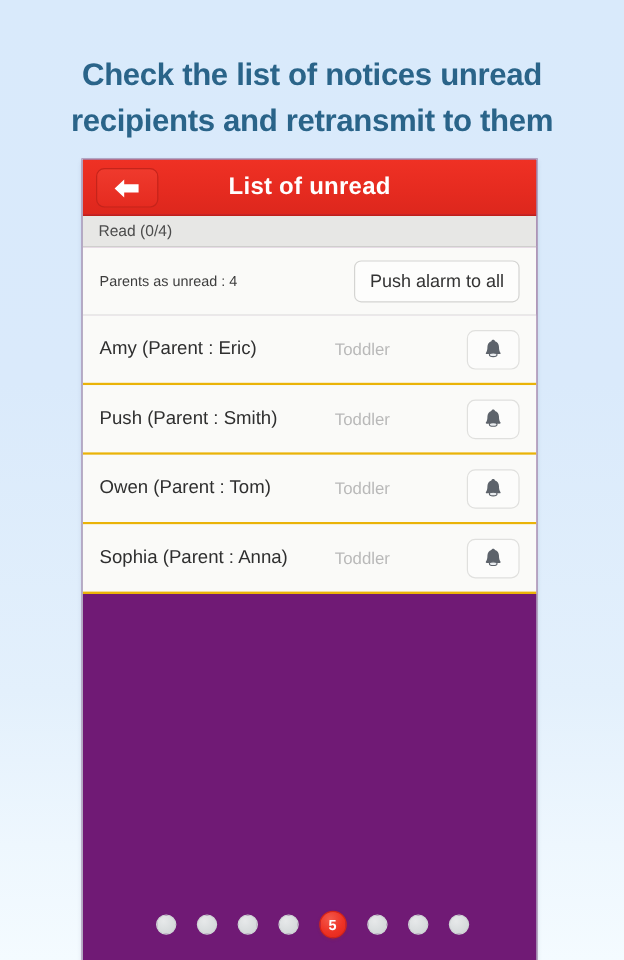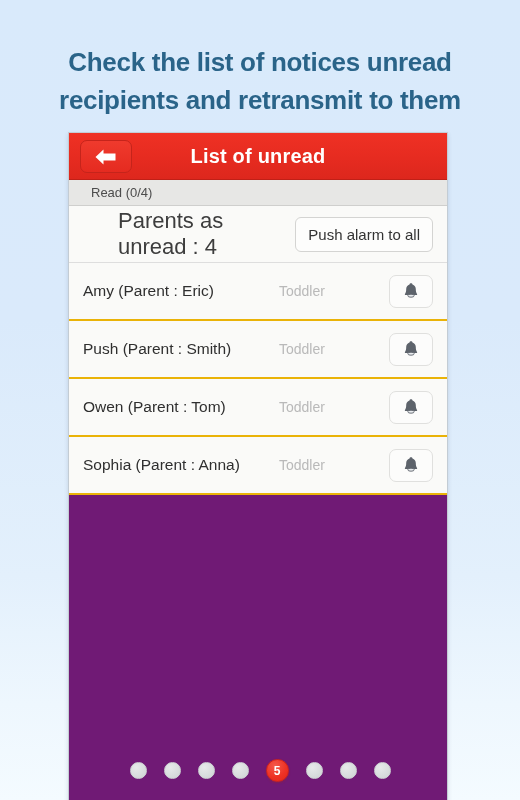--- a/index.html
+++ b/index.html
@@ -57,38 +57,37 @@
     cursor:pointer;
   }
   .back-btn svg { display:block; }
 
   
   .readbar {
     height:26px;
     background:#e7e7e5;
     border-bottom:1px solid #cfcfcd;
     display:flex; align-items:center;
-    padding-left:22px;
+    padding-left:13px;
     color:#4c4c4c;
     font-size:13px;
   }
 
   
   .summary {
     height:57px;
     background:#fafaf8;
     border-bottom:1px solid #dedede;
     display:flex; align-items:center;
     padding:0 14px 0 14px;
   }
   .summary-label {
     flex:1;
     color:#3d3d3d;
-    font-size:22px;
-    margin-left:35px;
+    font-size:12px;
   }
   .push-all-btn {
     border:1px solid #d4d4d2;
     border-radius:6px;
     background:#fdfdfc;
     color:#333333;
     font-size:15px;
     padding:8px 12px;
     cursor:pointer;
     font-family:Liberation Sans, sans-serif;

